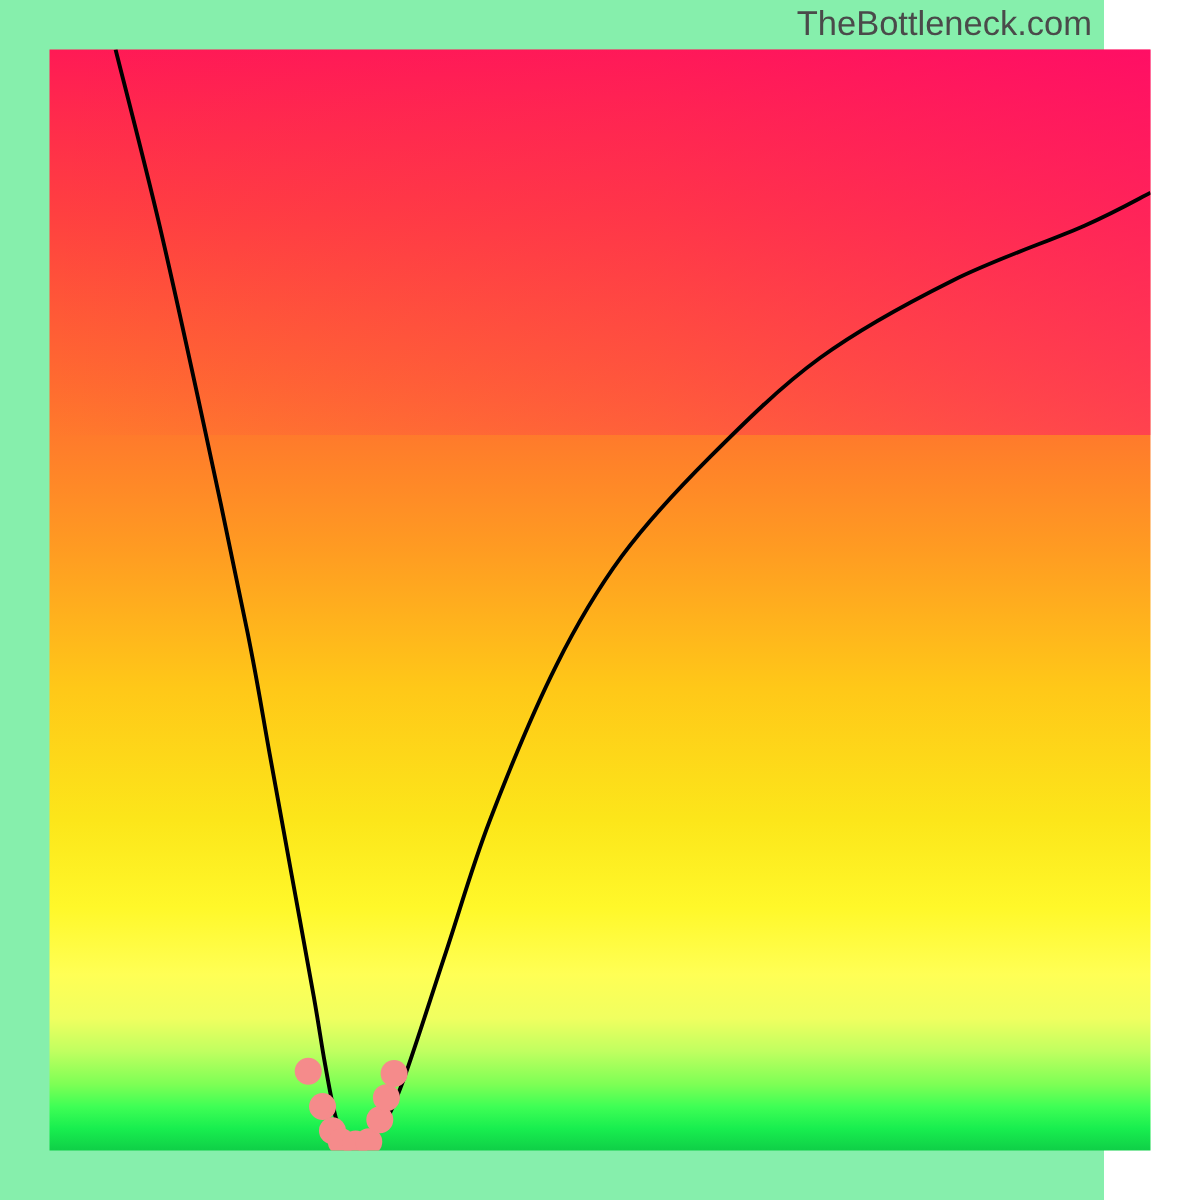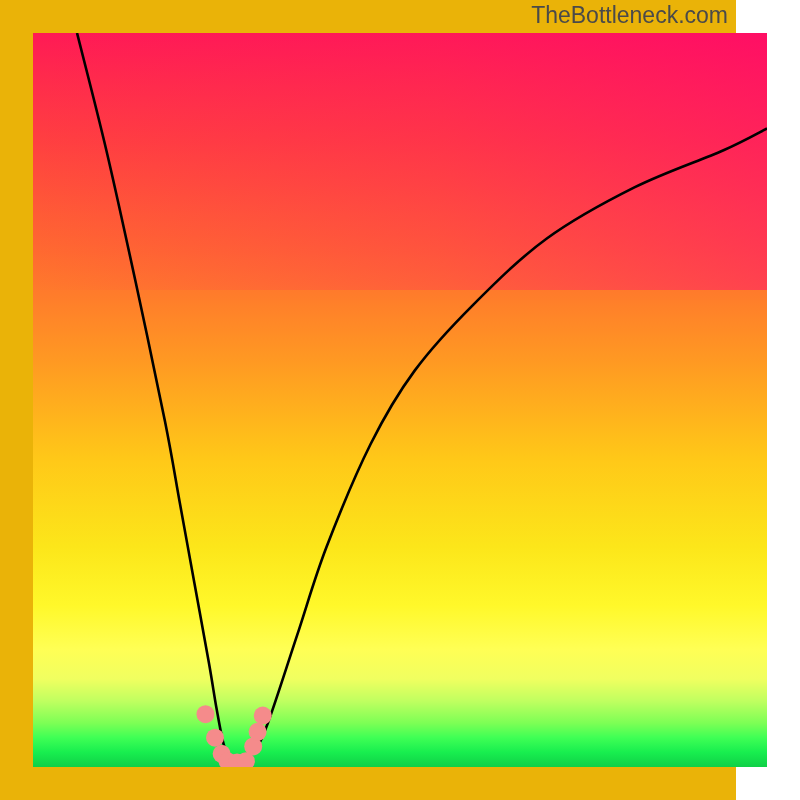--- a/index.html
+++ b/index.html
@@ -7,21 +7,21 @@
     padding: 0;
     width: 800px;
     height: 800px;
     overflow: hidden;
     font-family: Arial, Helvetica, sans-serif;
   }
   .frame {
     position: relative;
     width: 736px;
     height: 800px;
-    background: #eab308;
+    background: #86efac;
   }
   .watermark {
     position: absolute;
     top: 2px;
     right: 8px;
     color: #4a4a4a;
     font-size: 23px;
     font-weight: 500;
     letter-spacing: 0px;
     z-index: 10;

